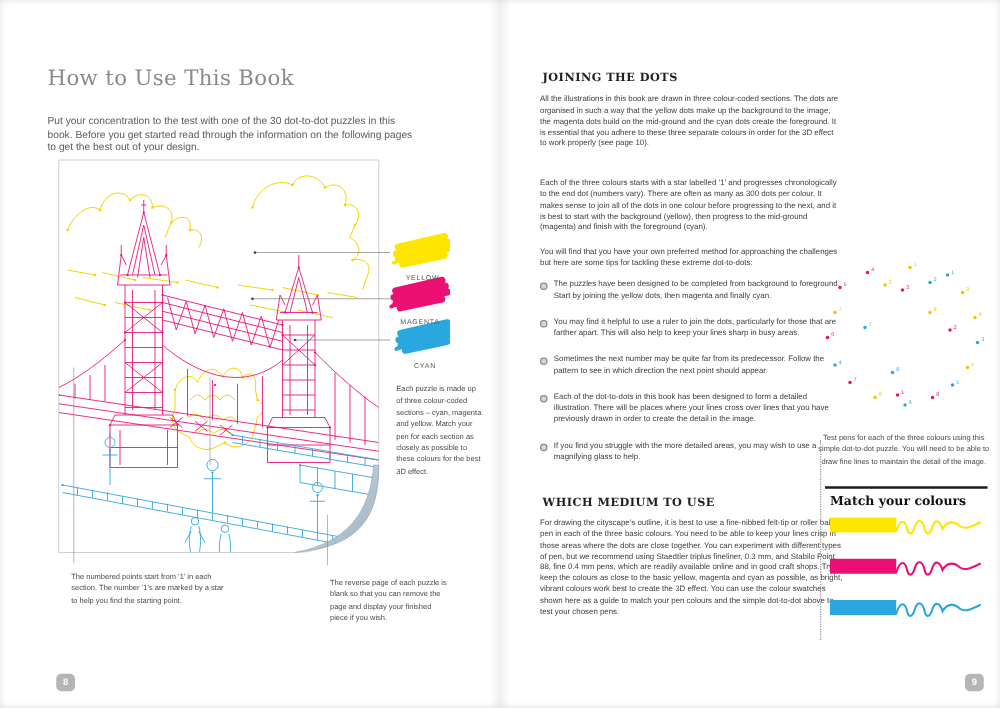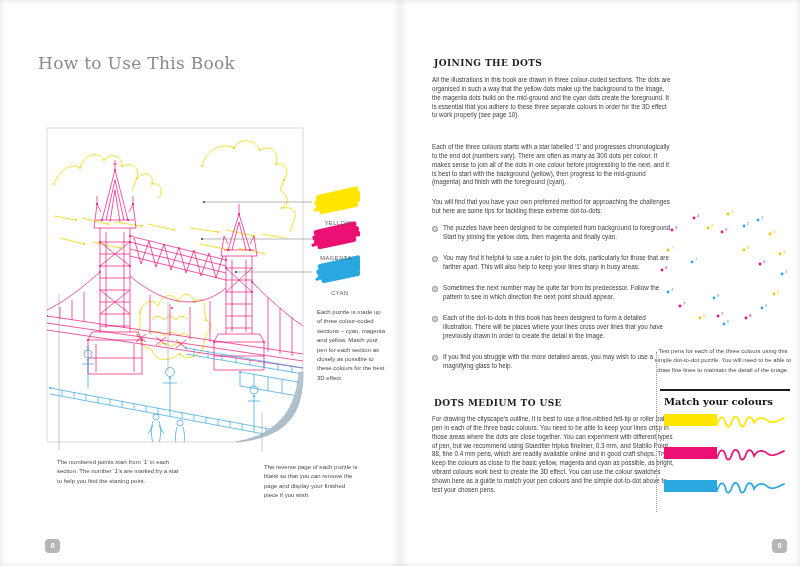--- a/index.html
+++ b/index.html
@@ -61,20 +61,21 @@
   .color-bar{position:absolute;left:0;top:2px;width:53px;height:12px;}
   .scribble{position:absolute;left:50px;top:0;}
 </style>
 </head>
 <body>
 
 <div class="spread">
   <div class="gutter"></div>
 
   <h1 class="title">How to Use This Book</h1>
+  <p class="intro">Put your concentration to the test with one of the 30 dot-to-dot puzzles in this book. Before you get started read through the information on the following pages to get the best out of your design.</p>
 
   <svg class="artwork" viewBox="0 0 320 340">
     <defs>
       <clipPath id="paperclip">
         <path d="M7,8 H263 V252 C263,296 246,317 196,322 H7 Z"></path>
       </clipPath>
       <linearGradient id="foldg" x1="0" y1="0" x2="1" y2="1">
         <stop offset="0" stop-color="#d3dde5"></stop>
           <stop offset="1" stop-color="#9db2c2"></stop>
       </linearGradient>
@@ -299,21 +300,21 @@
           <text x="71" y="117">6</text>
         <circle cx="36" cy="56" r="1.4"></circle>
           <text x="39" y="55">7</text>
         <circle cx="58" cy="92" r="1.4"></circle>
           <text x="61" y="91">8</text>
       </g>
     </g>
   </svg>
   <p class="test-caption">Test pens for each of the three colours using this simple dot-to-dot puzzle. You will need to be able to draw fine lines to maintain the detail of the image.</p>
 
-  <h2 class="sec-head medium-head">DOTS MEDIUM TO USE</h2>
+  <h2 class="sec-head medium-head">WHICH MEDIUM TO USE</h2>
   <p class="body-par medium-para">For drawing the cityscape’s outline, it is best to use a fine-nibbed felt-tip or roller ball pen in each of the three basic colours. You need to be able to keep your lines crisp in those areas where the dots are close together. You can experiment with different types of pen, but we recommend using Staedtler triplus fineliner, 0.3 mm, and Stabilo Point 88, fine 0.4 mm pens, which are readily available online and in good craft shops. Try to keep the colours as close to the basic yellow, magenta and cyan as possible, as bright, vibrant colours work best to create the 3D effect. You can use the colour swatches shown here as a guide to match your pen colours and the simple dot-to-dot above to test your chosen pens.</p>
 
   <div class="dotted-rule"></div>
 
   <div class="match-box">
     <h3 class="match-head">Match your colours</h3>
     <div class="match-row mr-yellow">
       <div class="color-bar" style="background:#ffe600"></div>
       <svg class="scribble" width="76" height="18" viewBox="0 0 76 18">
         <path d="M3,13 C6,3 10,3 12,12 C13,16 16,16 18,9 C20,3 24,3 26,12 C27,16 30,16 32,9 C34,3 38,4 40,11 C44,4 50,5 54,9 C58,12 64,9 70,6" fill="none" stroke="#ffe600" stroke-width="1.7" stroke-linecap="round"></path>

